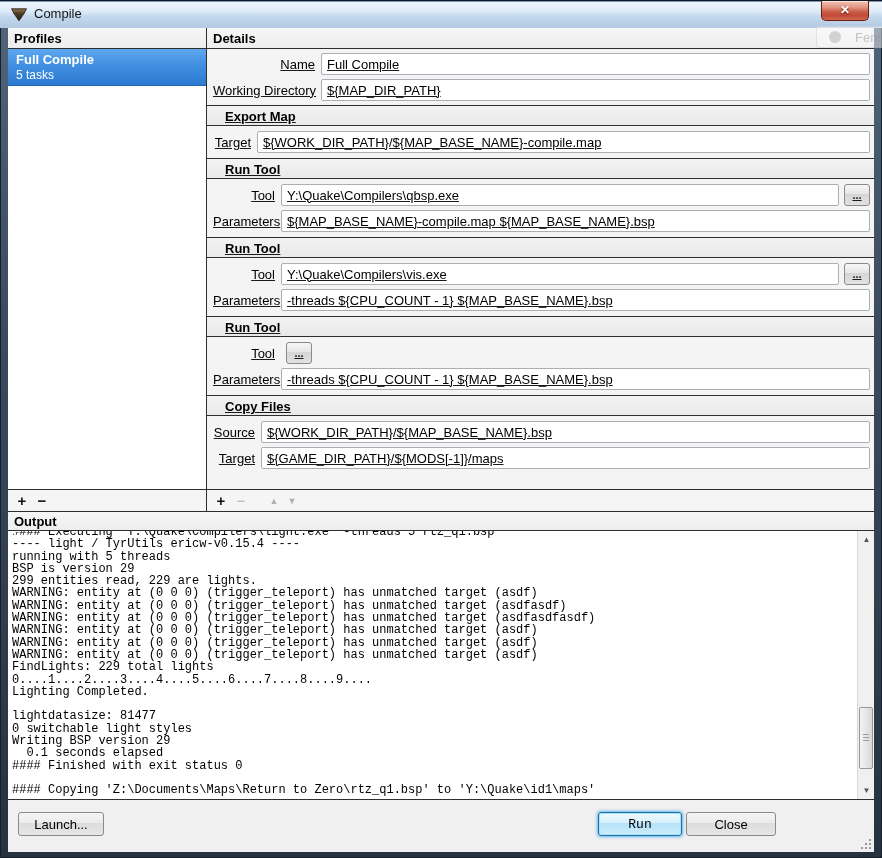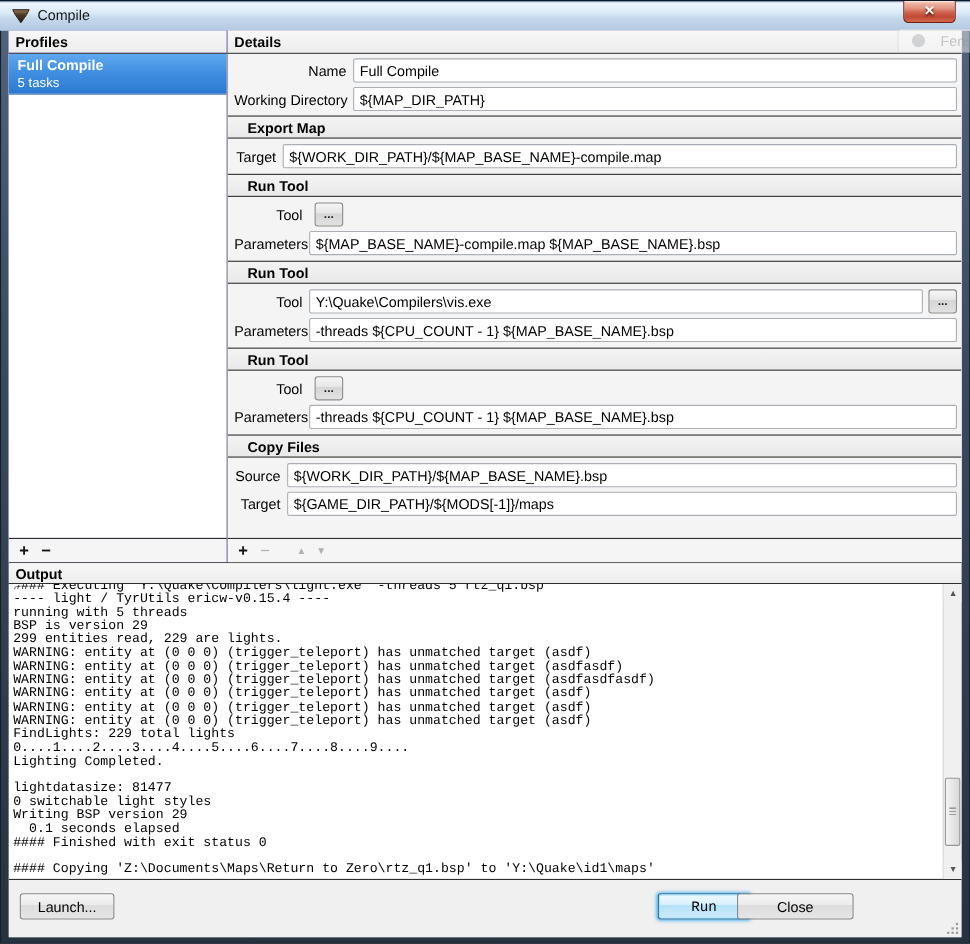--- a/index.html
+++ b/index.html
@@ -61,21 +61,21 @@
   }
   .tb-btn{
     width:16px;height:18px;border:none;background:none;font-size:15px;font-weight:bold;
     color:#111;line-height:16px;text-align:center;padding:0;cursor:default;
     font-family:"Liberation Sans",sans-serif;
   }
   .tb-btn.disabled{color:#b0b0b0;font-weight:normal;}
   .tb-arrow{font-size:9px;width:14px;color:#b0b0b0;font-weight:normal;}
   .tb-gap{width:10px;}
   
-  .details-body{flex:1;overflow:hidden;padding-top:4px;background:#f4f4f4;}
+  .details-body{flex:1;overflow:hidden;padding-top:4px;background:#f4f4f4;text-decoration:underline;}
   .form-row{display:flex;align-items:center;margin:0 4px 4px 6px;}
   .row-label{text-align:right;margin-right:6px;white-space:nowrap;color:#000;flex:0 0 auto;}
   .lbl-top{width:102px;}
   .section-export .row-label{width:38px;}
   .section-tool .row-label{width:62px;}
   .section-copy .row-label{width:42px;}
   .field-input{
     flex:1;height:22px;border:1px solid #a9afb4;border-radius:2px;background:#fff;
     font-family:"Liberation Sans",sans-serif;font-size:13px;color:#000;padding:0 5px;min-width:0;
   }
@@ -129,21 +129,21 @@
     font-family:"Liberation Sans",sans-serif;font-size:13px;color:#000;cursor:default;
   }
   .btn-launch{left:10px;top:12px;width:86px;}
   .btn-run{
     right:192px;top:12px;width:84px;
     background:linear-gradient(180deg,#eefaff,#d7f0fc 45%,#b4e2f8 46%,#cdecfa);
     border:1px solid #1f6fa7;
     box-shadow:0 0 3px 1px rgba(70,175,235,.85), inset 0 0 0 1px #a8e2fb;
     font-family:Liberation Mono, monospace;
   }
-  .btn-close{right:98px;top:12px;width:106px;}
+  .btn-close{right:98px;top:12px;width:90px;}
   .grip{position:absolute;right:3px;bottom:3px;width:12px;height:12px;}
   .grip span{
     position:absolute;right:0;bottom:0;width:2px;height:2px;background:#9a9a9a;
     box-shadow:-4px 0 #9a9a9a,-8px 0 #9a9a9a,0 -4px #9a9a9a,-4px -4px #9a9a9a,0 -8px #9a9a9a;
   }
 </style>
 </head>
 <body>
 
 <div class="window">
@@ -203,20 +203,21 @@
                 <div class="section-header first">Export Map</div>
                 <div class="form-row">
                   <span class="row-label">Target</span>
                   <input class="field-input" value="${WORK_DIR_PATH}/${MAP_BASE_NAME}-compile.map" style="">
                 </div>
               </div>
               <div class="section-tool">
                 <div class="section-header">Run Tool</div>
                 <div class="form-row">
                   <span class="row-label">Tool</span>
+                  <input class="field-input" value="Y:\Quake\Compilers\qbsp.exe" style="">
                   <button class="browse-btn">...</button>
                 </div>
                 <div class="form-row">
                   <span class="row-label">Parameters</span>
                   <input class="field-input" value="${MAP_BASE_NAME}-compile.map ${MAP_BASE_NAME}.bsp" style="">
                 </div>
               </div>
               <div class="section-tool">
                 <div class="section-header">Run Tool</div>
                 <div class="form-row">

